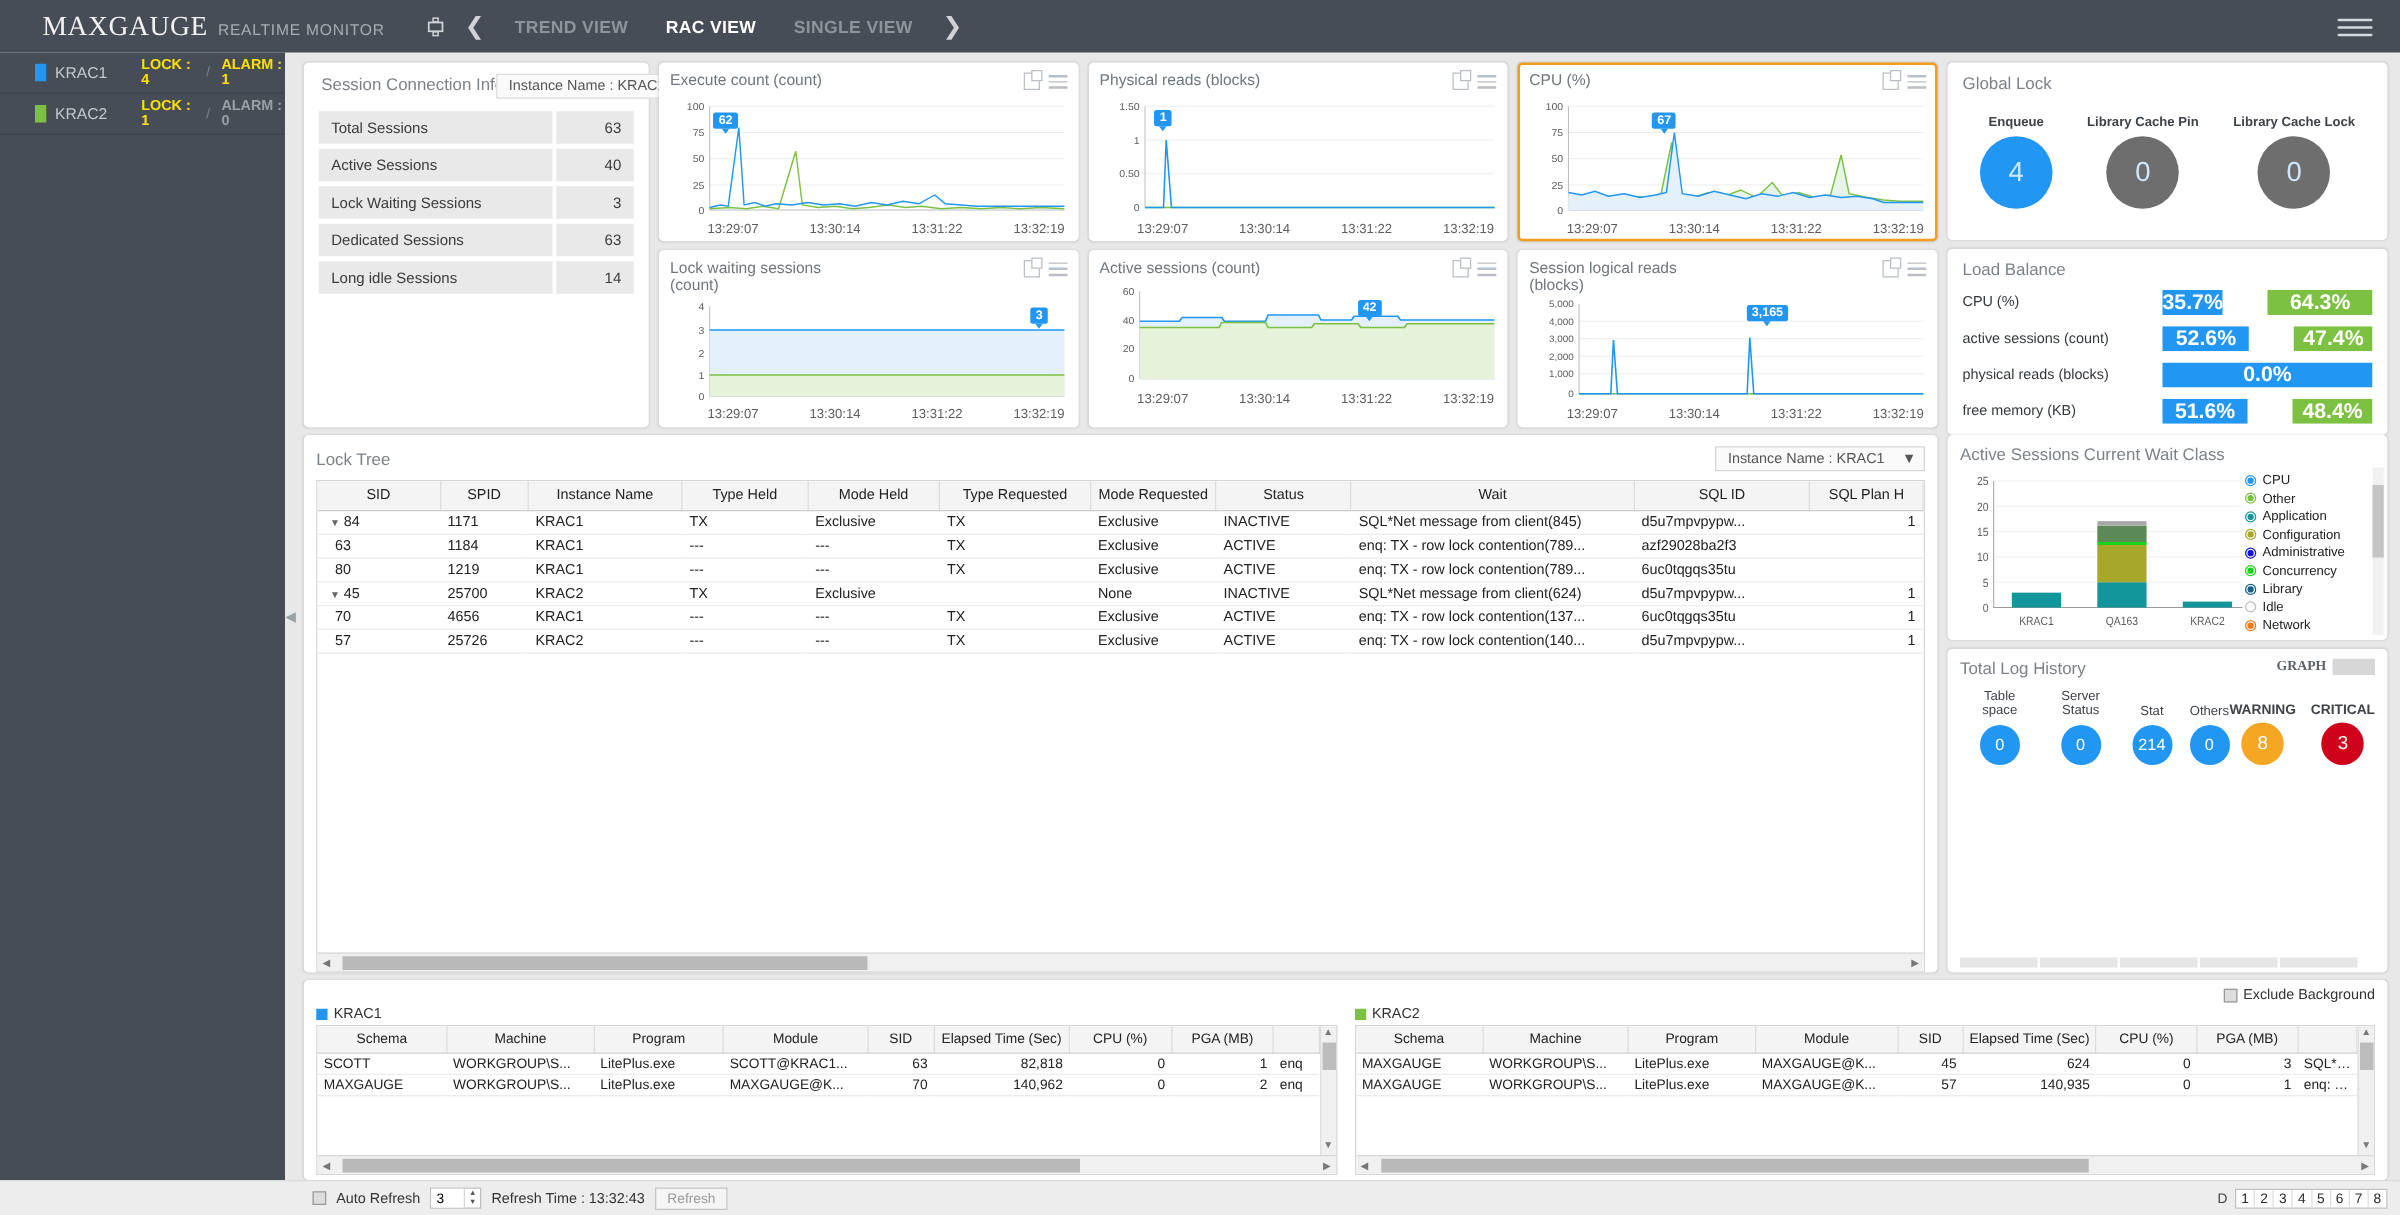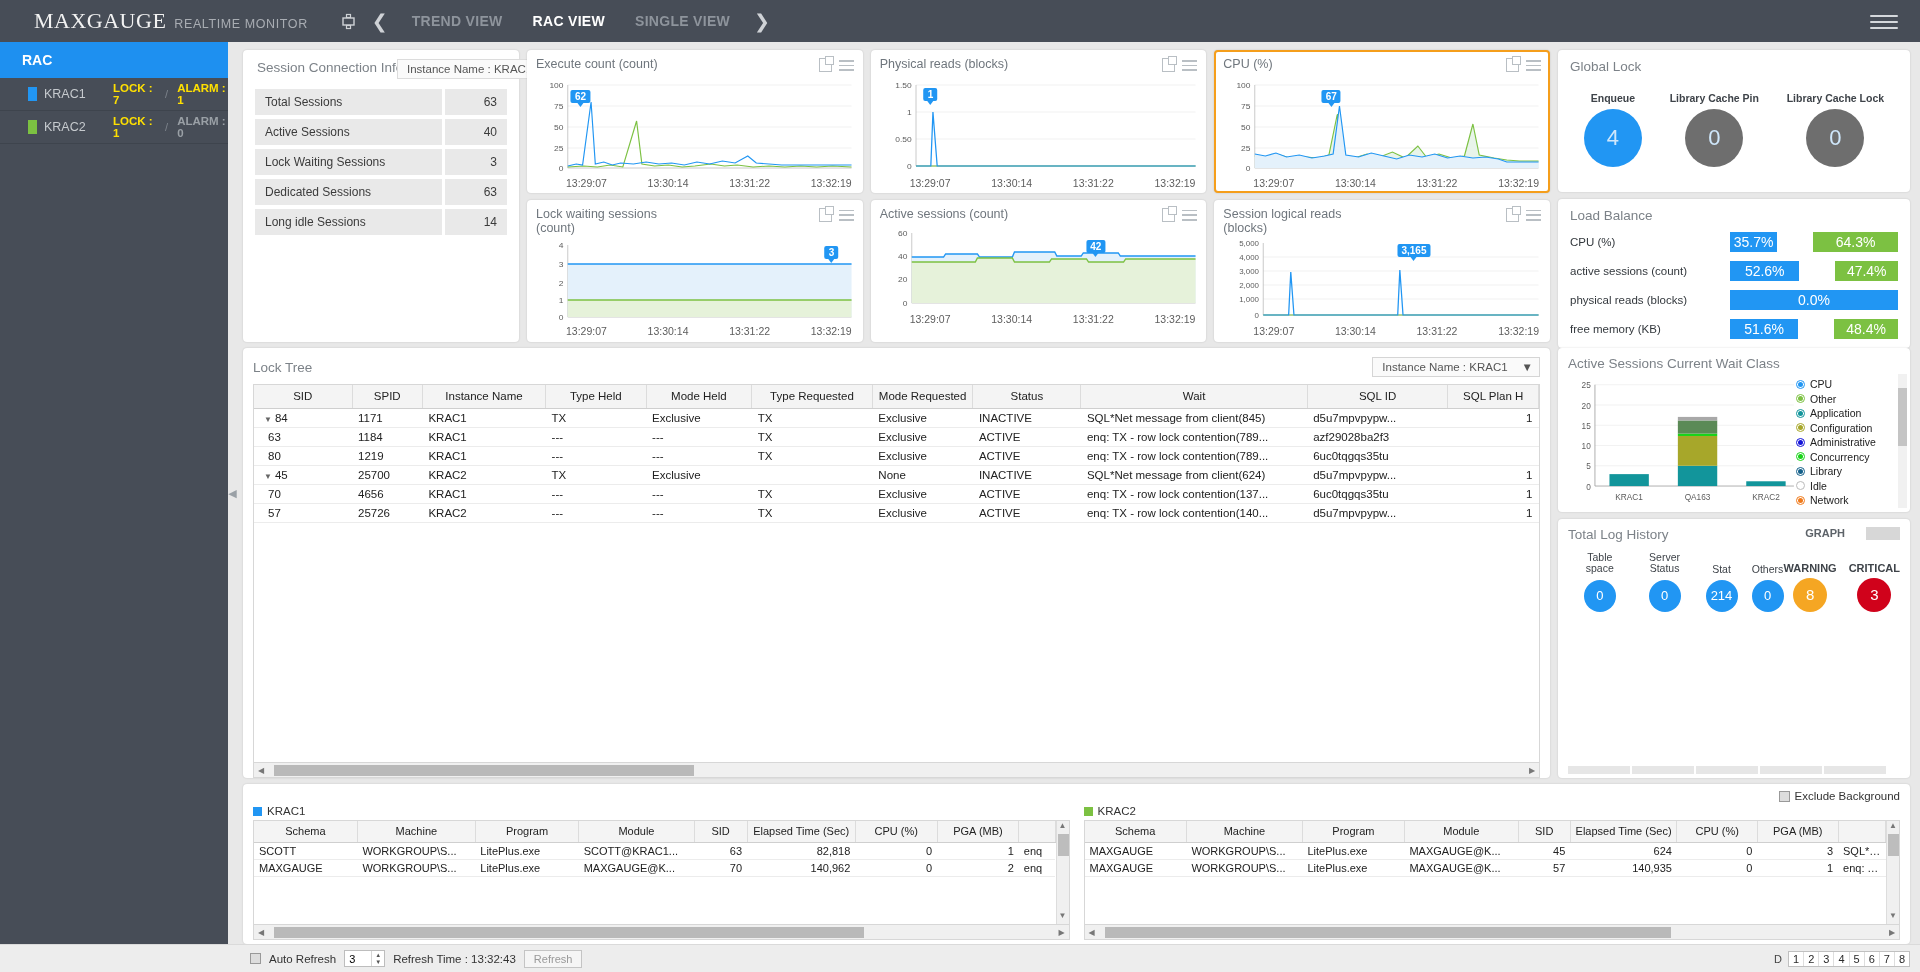--- a/index.html
+++ b/index.html
@@ -102,21 +102,21 @@
   .glock-item { text-align: center; }
   .glock-lab { font-size: 10.5px; color: #3e4349; font-weight: bold; margin-bottom: 5px; }
   .circ {
     width: 58px; height: 58px; border-radius: 50%; display: flex; align-items: center;
     justify-content: center; font-size: 22px; color: #cfe7fb; margin: 0 auto;
   }
   .lb-card { flex: 1; padding: 9px 12px; }
   .lb-row { display: flex; align-items: center; margin-top: 9px; }
   .lb-lab { width: 124px; font-size: 11.5px; color: #33383d; }
   .lb-bar { flex: 1; height: 20px; display: flex; overflow: hidden; }
-  .lb-seg { display: flex; align-items: center; justify-content: center; color: #fff; font-size: 14px; font-weight: normal; margin-left: 36px; }
+  .lb-seg { display: flex; align-items: center; justify-content: center; color: #fff; font-size: 17px; font-weight: bold; margin-left: 36px; }
   .lb-blue { background: #2196f3; }
   .lb-green { background: #7cc142; }
 
   
   .row-mid { display: flex; gap: 8px; flex: 1; min-height: 0; }
   .lock-card { flex: 1; padding: 9px 10px 0 10px; display: flex; flex-direction: column; min-width: 0; position: relative; }
   .lock-head { display: flex; align-items: center; justify-content: space-between; }
   .inst-select {
     background: #fafafa; border: 1px solid #d5d5d5; font-size: 11.5px; color: #555;
     padding: 3px 6px 3px 9px; display: flex; align-items: center; gap: 14px; cursor: pointer;
@@ -144,21 +144,21 @@
   .wait-chart { flex: 1; position: relative; }
   .wait-legend { width: 104px; font-size: 10.5px; color: #222; padding-top: 3px; position: relative; }
   .lg-item { display: flex; align-items: center; gap: 5px; height: 14.5px; cursor: pointer; }
   .lg-dot { width: 9px; height: 9px; border-radius: 50%; border: 1.5px solid #bbb; background: #fff; flex: 0 0 9px; position: relative; }
   .lg-dot.on:after { content: ""; position: absolute; inset: 1px; border-radius: 50%; }
   .lg-scroll { position: absolute; right: -7px; top: 0; width: 9px; height: 100%; background: #f1f1f1; }
   .lg-scroll i { position: absolute; left: 0; top: 14px; width: 9px; height: 58px; background: #c4c4c4; display: block; }
 
   .alert-card { flex: 1; padding: 8px 10px; position: relative; }
   .graph-btn {
-    position: absolute; right: 10px; top: 8px; display: flex; align-items: center; gap: 21px; cursor: pointer;
+    position: absolute; right: 10px; top: 8px; display: flex; align-items: center; gap: 5px; cursor: pointer; font-family: Liberation Serif, serif;
   }
   .graph-lab { font-size: 11px; color: #5d6369; font-weight: bold; }
   .graph-box { width: 34px; height: 13px; background: #d7d7d7; }
   .alert-row { display: flex; align-items: flex-end; margin-top: 10px; }
   .al-group { display: flex; gap: 14px; padding-left: 8px; }
   .al-item { text-align: center; }
   .al-lab { font-size: 10.5px; color: #3e4349; line-height: 1.1; margin-bottom: 4px; height: 24px; }
   .al-circ {
     width: 32px; height: 32px; border-radius: 50%; background: #2196f3; color: #fff;
     display: flex; align-items: center; justify-content: center; font-size: 13px; margin: 0 auto;
@@ -239,25 +239,24 @@
     <div class="hamburger-top">
       <span></span>
         <span></span>
         <span></span>
     </div>
   </div>
 
   <div class="body-wrap">
 
     <div class="sidebar">
-      <div class="sb-head">RAC</div>
       <div class="sb-item">
         <span class="sb-dot" style="background:#2196f3"></span>
         <span class="sb-name">KRAC1</span>
-        <span class="sb-lock" style="color:#ffe000">LOCK : 7</span>
+        <span class="sb-lock" style="color:#ffe000">LOCK : 4</span>
         <span class="sb-sep">/</span>
         <span class="sb-alarm" style="color:#ffe000">ALARM : 1</span>
       </div>
       <div class="sb-item">
         <span class="sb-dot" style="background:#7cc142"></span>
         <span class="sb-name">KRAC2</span>
         <span class="sb-lock" style="color:#ffe000">LOCK : 1</span>
         <span class="sb-sep">/</span>
         <span class="sb-alarm" style="color:#9aa0a6">ALARM : 0</span>
       </div>

